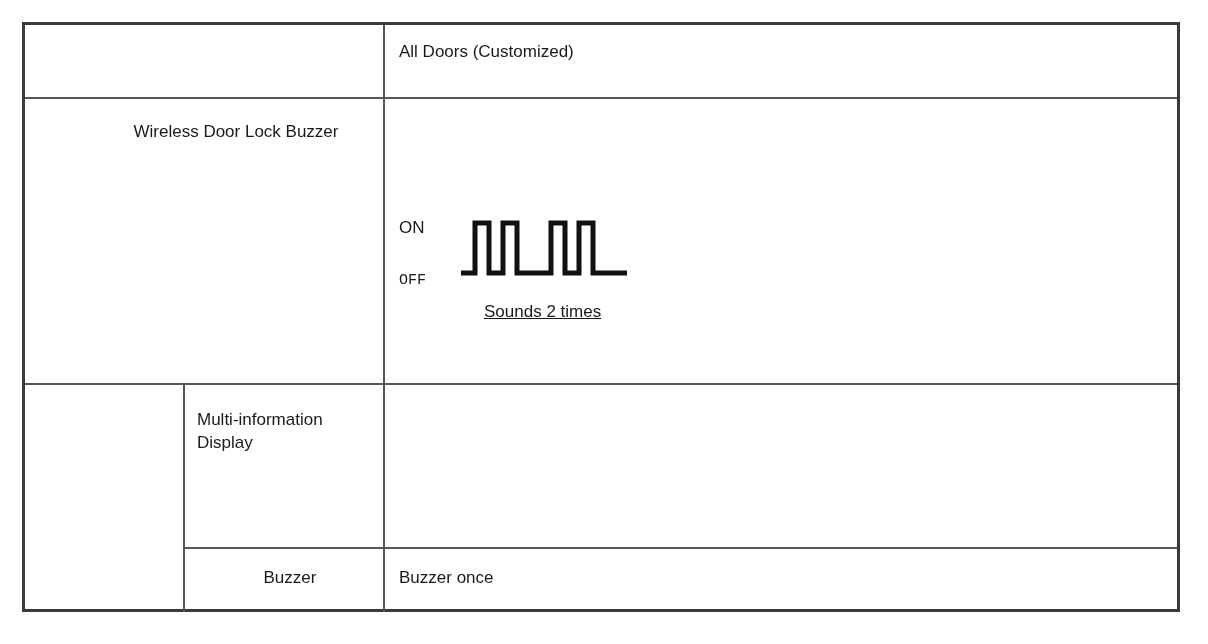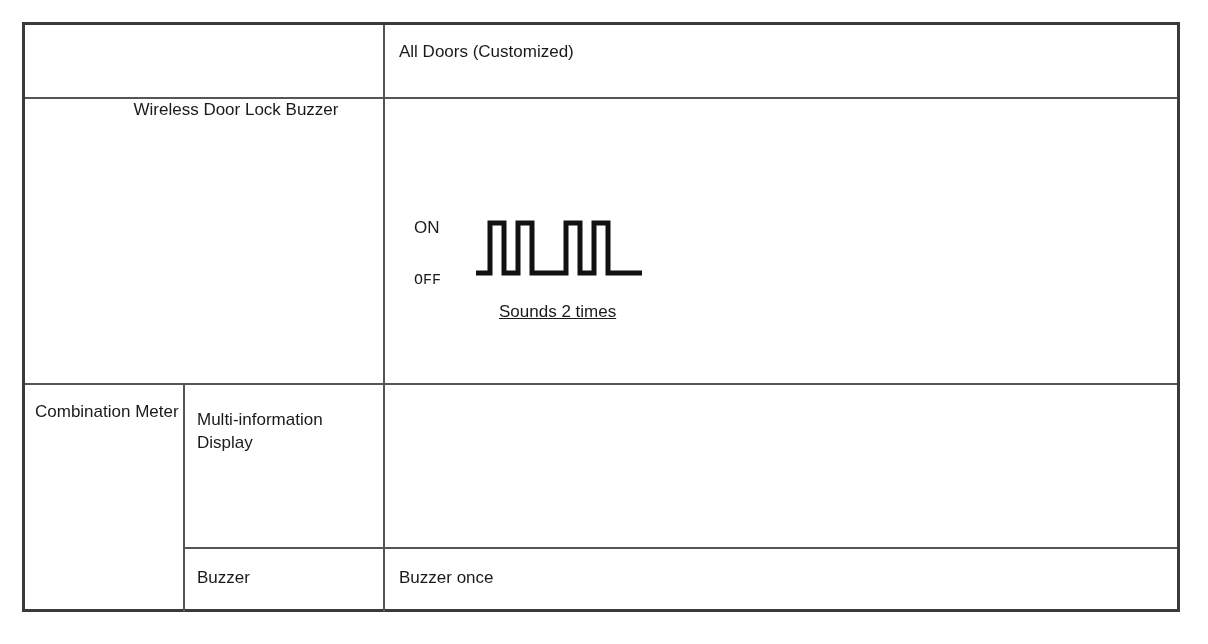--- a/index.html
+++ b/index.html
@@ -76,44 +76,46 @@
     overflow: visible;
   }
 
   .cell-mode-value {
     left: 360px; top: 0px; width: 792px; height: 72px;
     padding: 16px 0 0 14px;
   }
 
   .cell-buzzer-label {
     left: 0px; top: 74px; width: 422px; height: 284px;
+    padding-top: 22px;
     text-align: center;
   }
 
   .cell-buzzer-value {
-    left: 360px; top: 74px; width: 792px; height: 199px; margin-left: 15px;
+    left: 360px; top: 74px; width: 792px; height: 199px;
   }
 
   .cell-meter-label {
     left: 0px; top: 360px; width: 158px; height: 227px;
     padding: 16px 0 0 10px;
   }
 
   .cell-midisplay-label {
     left: 160px; top: 360px; width: 198px; height: 162px;
     padding: 24px 0 0 12px;
   }
 
   .cell-midisplay-value {
     left: 360px; top: 360px; width: 792px; height: 162px;
   }
 
   .cell-meterbuzzer-label {
     left: 160px; top: 524px; width: 198px; height: 63px;
     padding: 18px 0 0 12px;
+    text-align: center;
   }
 
   .cell-meterbuzzer-value {
     left: 360px; top: 524px; width: 792px; height: 63px;
     padding: 18px 0 0 14px;
   }
 
   
   .wave-block {
     position: absolute;
@@ -189,21 +191,20 @@
 
       <svg class="wave-svg" width="175" height="78" viewBox="0 0 175 78">
 
         <polyline points="2,64 16,64 16,14 30,14 30,64 44,64 44,14 58,14 58,64 92,64 92,14 106,14 106,64 120,64 120,14 134,14 134,64 168,64" fill="none" stroke="#111111" stroke-width="5" stroke-linejoin="miter" stroke-linecap="butt"></polyline>
       </svg>
 
       <span class="wave-caption">Sounds 2 times</span>
     </div>
   </div>
 
-  <div class="cell cell-meter-label">Combination Meter</div>
 
   <div class="cell cell-midisplay-label">Multi-information Display</div>
 
 
   <div class="cell cell-meterbuzzer-label">Buzzer</div>
 
   <div class="cell cell-meterbuzzer-value">Buzzer once</div>
 
 </div>
 

